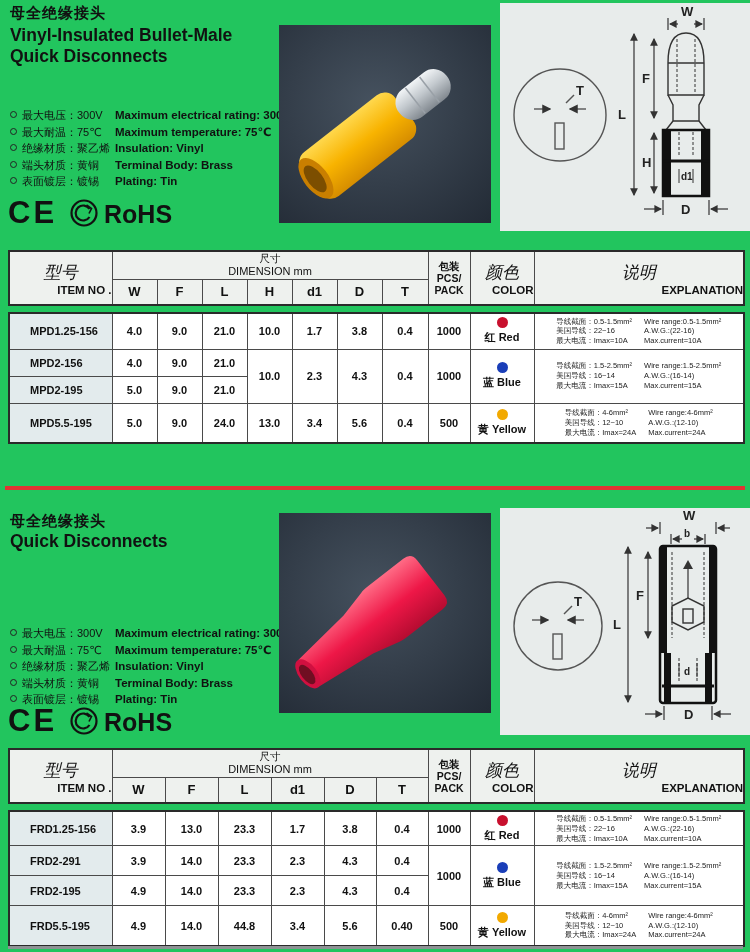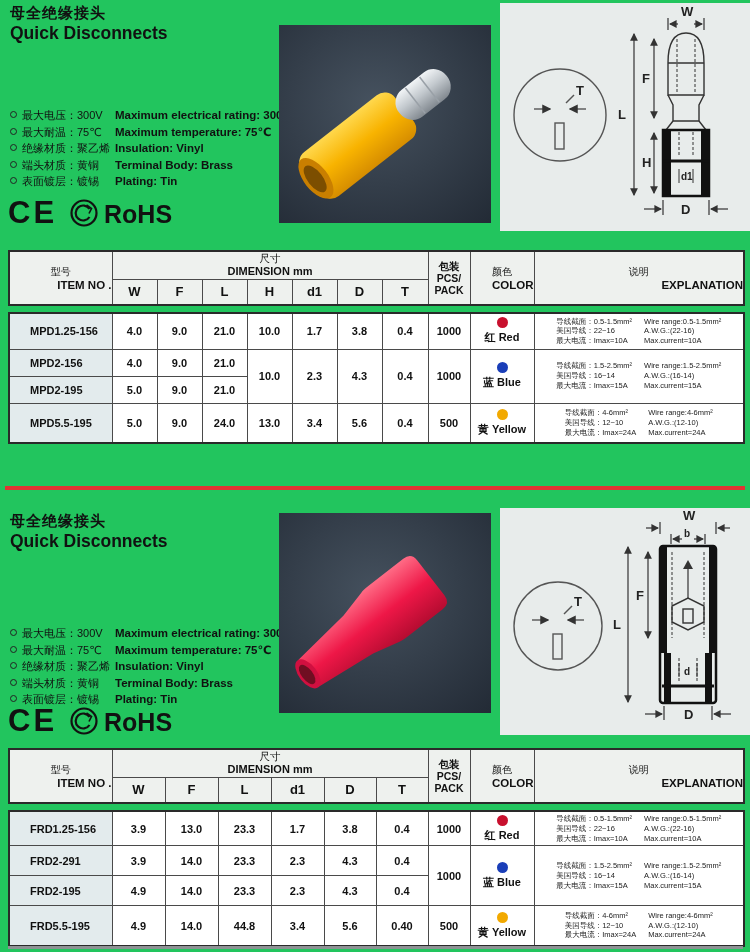--- a/index.html
+++ b/index.html
@@ -21,43 +21,44 @@
   .diagram{background:#e8eceb;}
   .diag-svg text{font-family:"Liberation Sans","DejaVu Sans",sans-serif;font-weight:bold;
                  font-size:13px;fill:#222;}
   .diag-svg text.small{font-size:10px;}
   
   .red-divider{height:4px;}
   
   table.tbl{border-collapse:collapse;table-layout:fixed;width:735px;border:2px solid #2a2a2a;background:#fff;}
   table.tbl td{border:1px solid #4a4a4a;text-align:center;vertical-align:middle;padding:0;overflow:hidden;}
   .hd{background:#eef1ee;}
-  .hd-cn{font-size:10px;}
+  .hd-cn{font-size:17px;font-style:italic;}
   .hd-en{font-size:11.5px;font-weight:bold;text-align:right;}
   .hd-dim-cn{font-size:10.5px;line-height:1.1;}
-  .hd-dim-en{font-size:11px;font-weight:bold;line-height:1.1;}
+  .hd-dim-en{font-size:11px;font-weight:normal;line-height:1.1;}
   .hd-letter{font-size:13px;font-weight:bold;}
   .hd-pack{font-size:10.5px;font-weight:bold;line-height:1.15;}
   .cell-num{font-size:11px;font-weight:600;}
   .cell-item{background:#e3ebed;text-align:left !important;padding-left:20px !important;
              font-size:11px;font-weight:bold;}
   .colorcell .dot{width:11px;height:11px;border-radius:50%;display:block;margin:0 auto 2px auto;}
   .colorlabel{font-size:11px;font-weight:600;}
   .explcell{padding:2px 0 !important;}
   .expl{display:flex;justify-content:center;gap:12px;text-align:left;}
   .expl-col div{font-size:7.5px;line-height:1.3;color:#222;white-space:nowrap;}
   .next-edge{background:#8d9294;}
 </style>
 </head>
 <body>
 
 <div class="page">
 
   <div class="abs" style="left:10px;top:4px;width:260px;">
     <div class="title-cn">母全绝缘接头</div>
+    <div class="title-en">Vinyl-Insulated Bullet-Male</div>
     <div class="title-en" style="margin-top:0;">Quick Disconnects</div>
   </div>
 
   <ul class="spec-list abs" style="left:10px;top:108px;">
     <li>
         <span class="bullet"></span>
         <span class="spec-cn">最大电压：300V</span>
         <span class="spec-en">Maximum electrical rating: 300volts</span>
       </li>
     <li>

